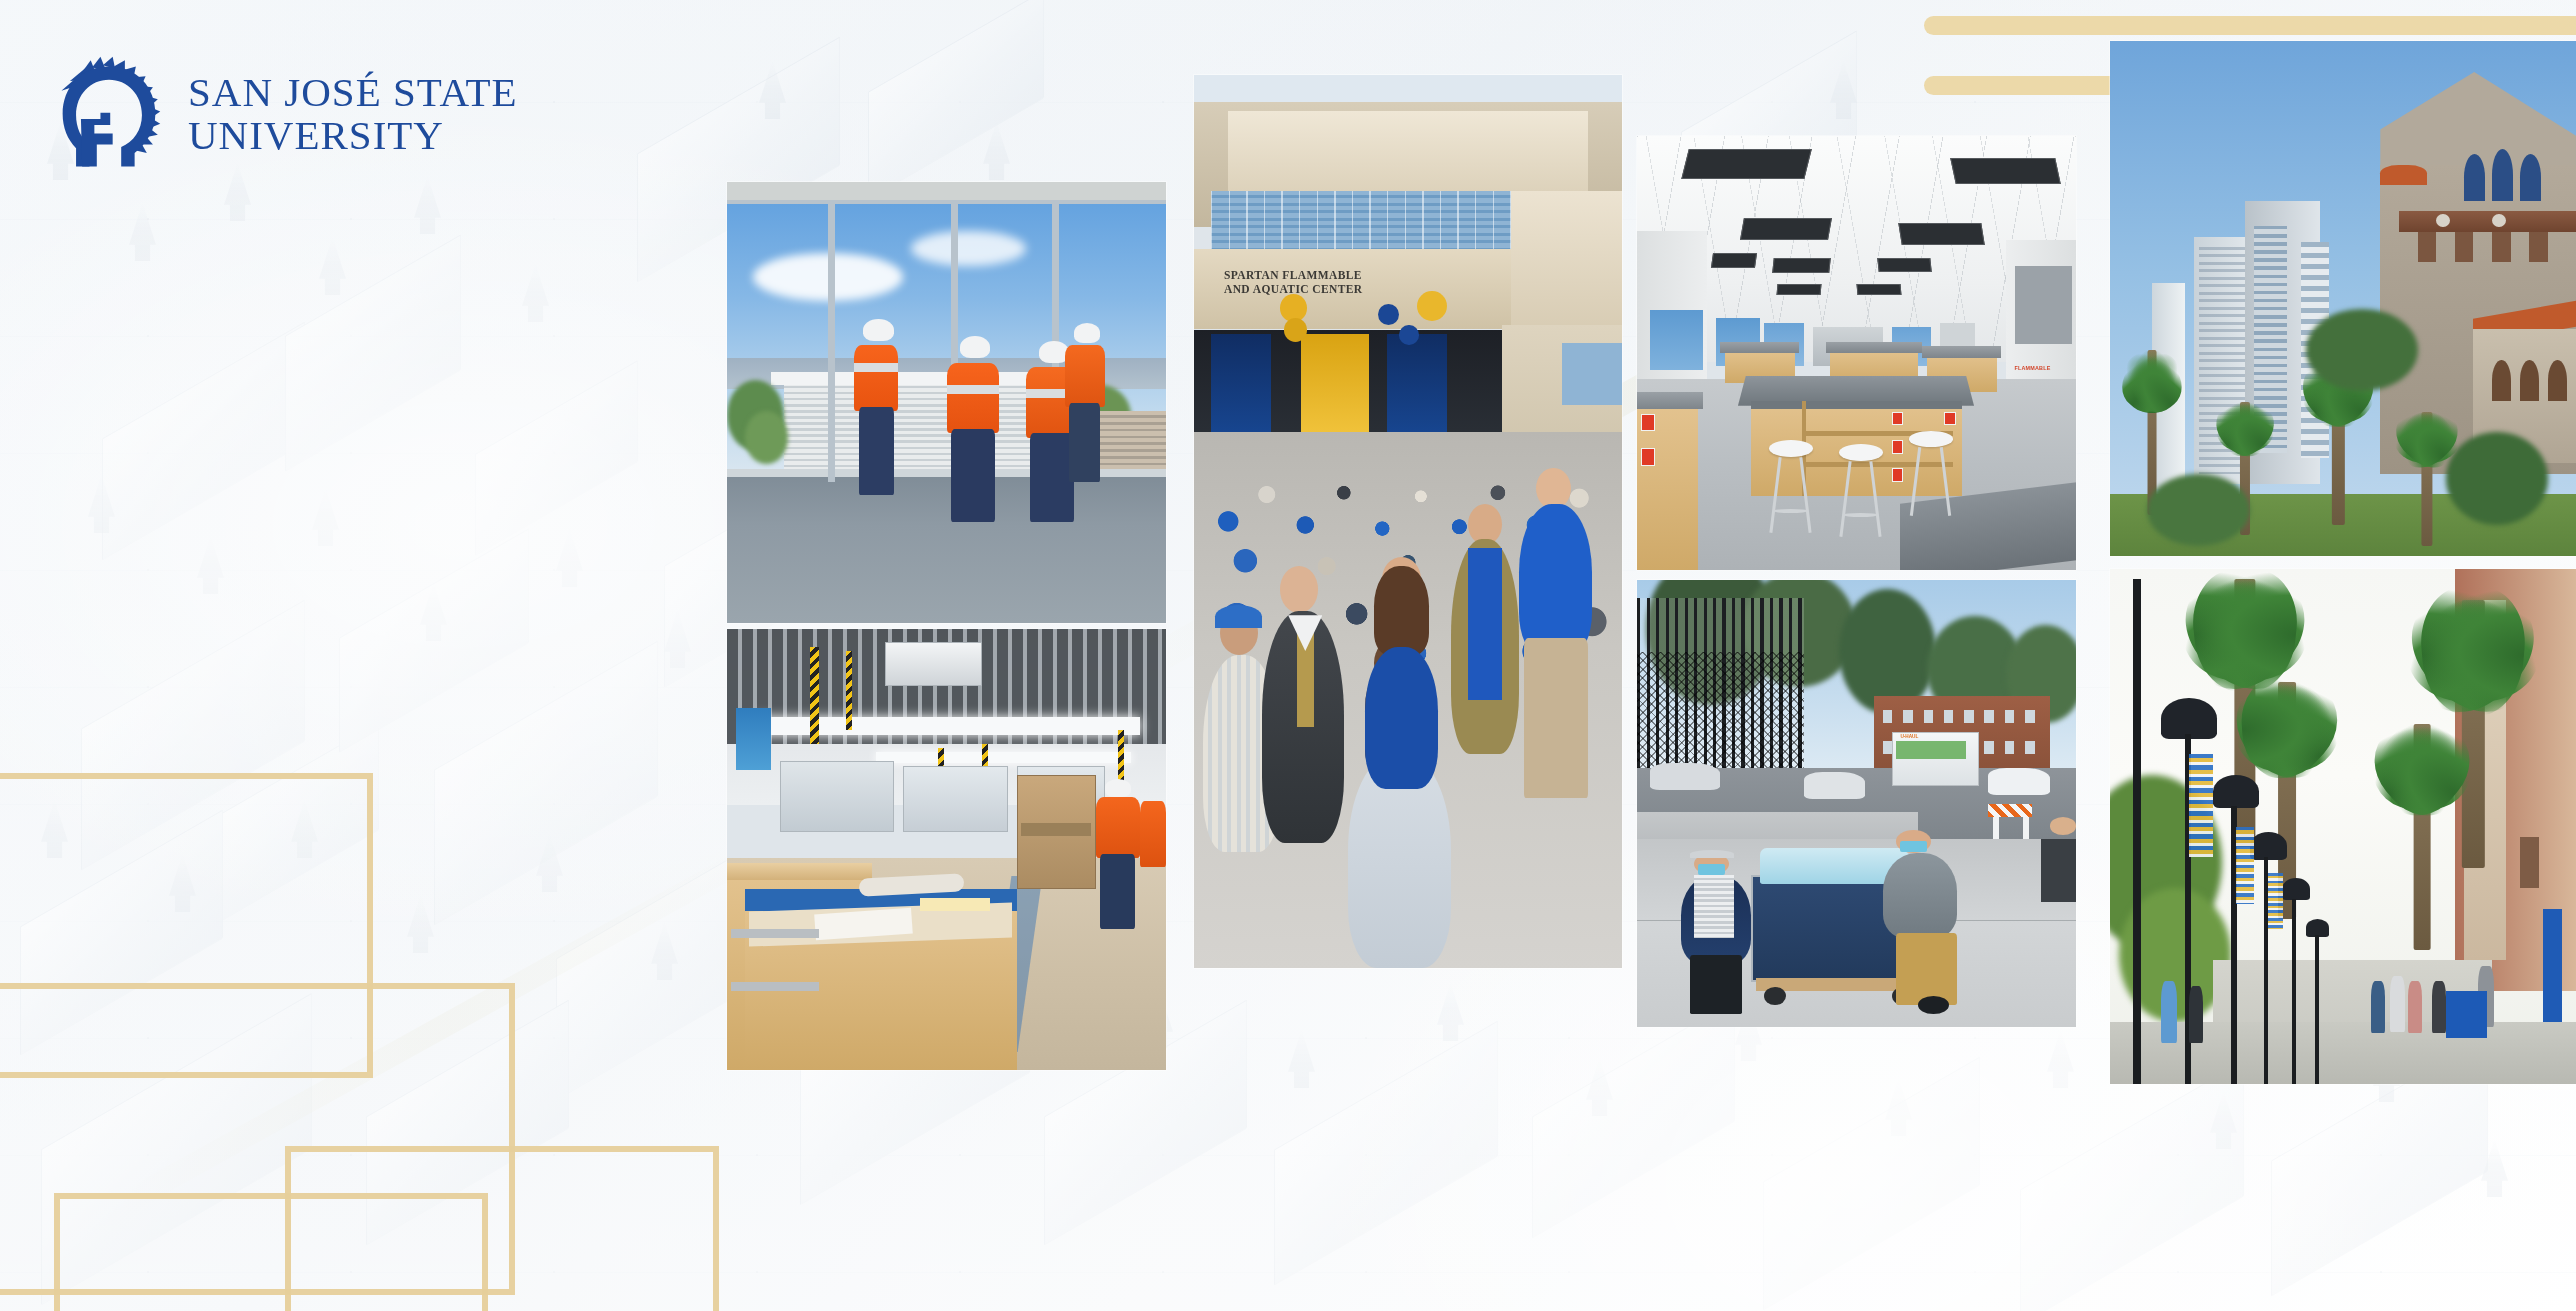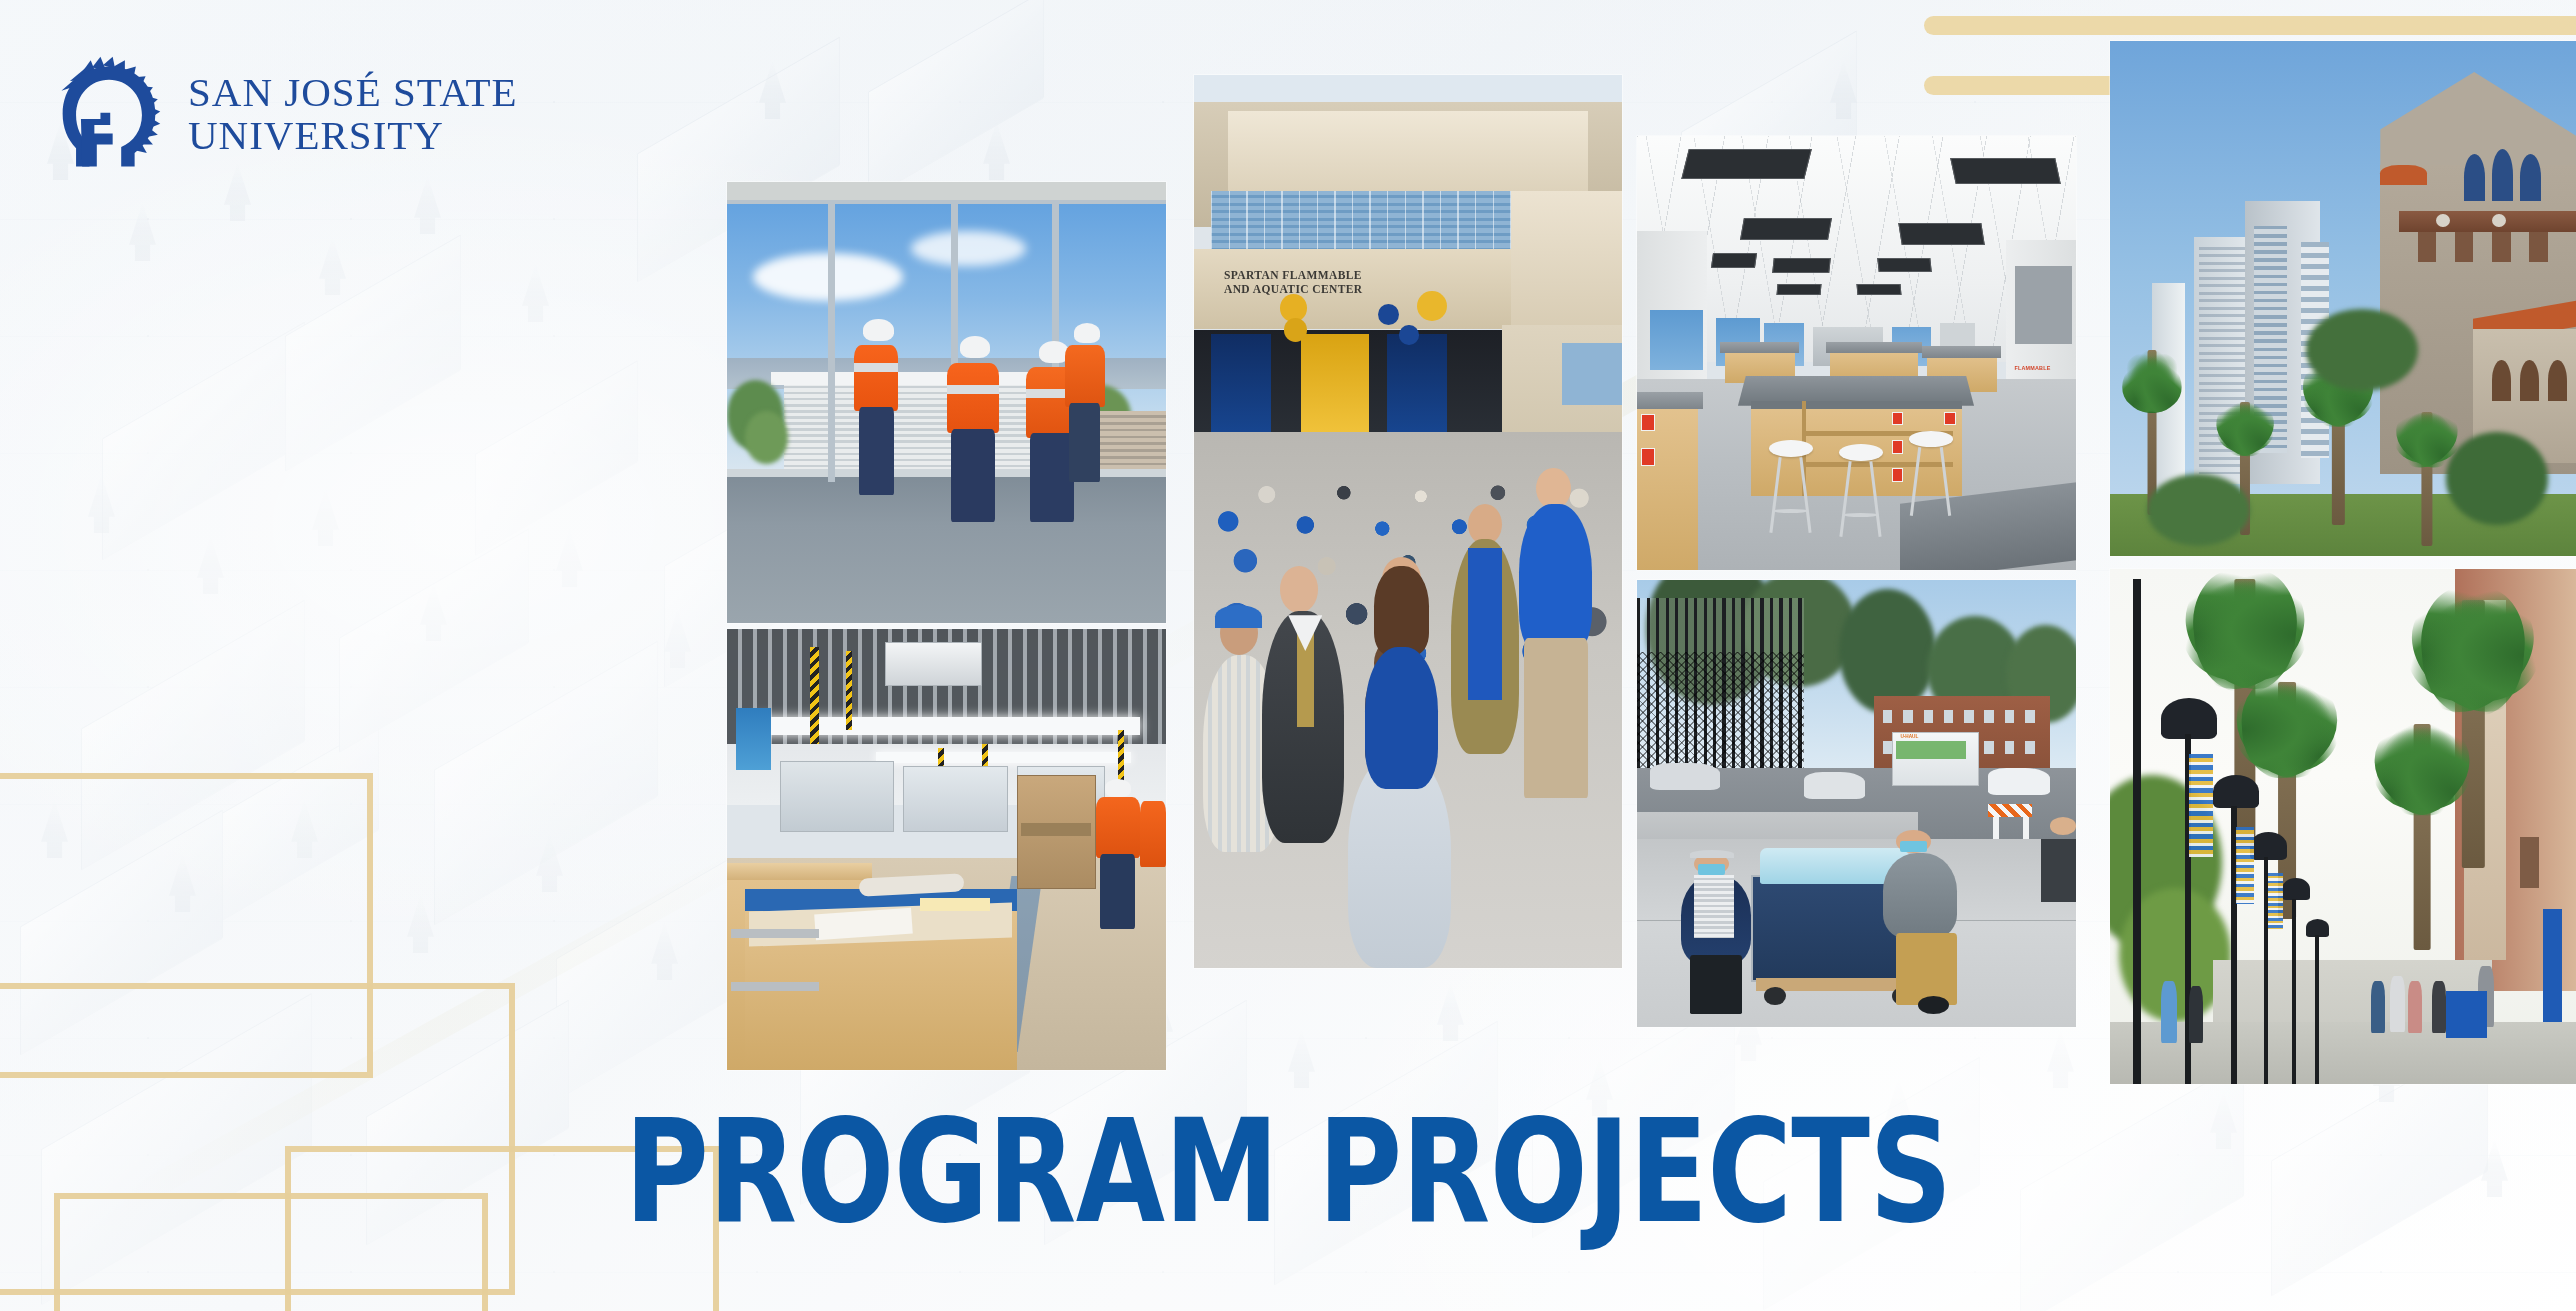--- a/index.html
+++ b/index.html
@@ -749,18 +749,15 @@
       <div class="rectp" style="left:64%;top:80%;width:3%;height:10%;background:#c98c86;border-radius:30% 30% 8% 8%;"></div>
       <div class="rectp" style="left:69%;top:80%;width:3%;height:10%;background:#3c3f44;border-radius:30% 30% 8% 8%;"></div>
       <div class="rectp" style="left:79%;top:77%;width:3.4%;height:12%;background:#8d9298;border-radius:30% 30% 8% 8%;"></div>
       <div class="rectp" style="left:11%;top:80%;width:3.4%;height:12%;background:#5d9ad1;border-radius:30% 30% 8% 8%;"></div>
       <div class="rectp" style="left:17%;top:81%;width:3%;height:11%;background:#2e3338;border-radius:30% 30% 8% 8%;"></div>
 
       <div class="rectp" style="left:72%;top:82%;width:9%;height:9%;background:#1d5ab6;"></div>
     </div>
   </div>
 
-  <div class="title">
-    <h1>PROGRAM PROJECTS</h1>
-  </div>
 
 </div>
 
 
 </body></html>

